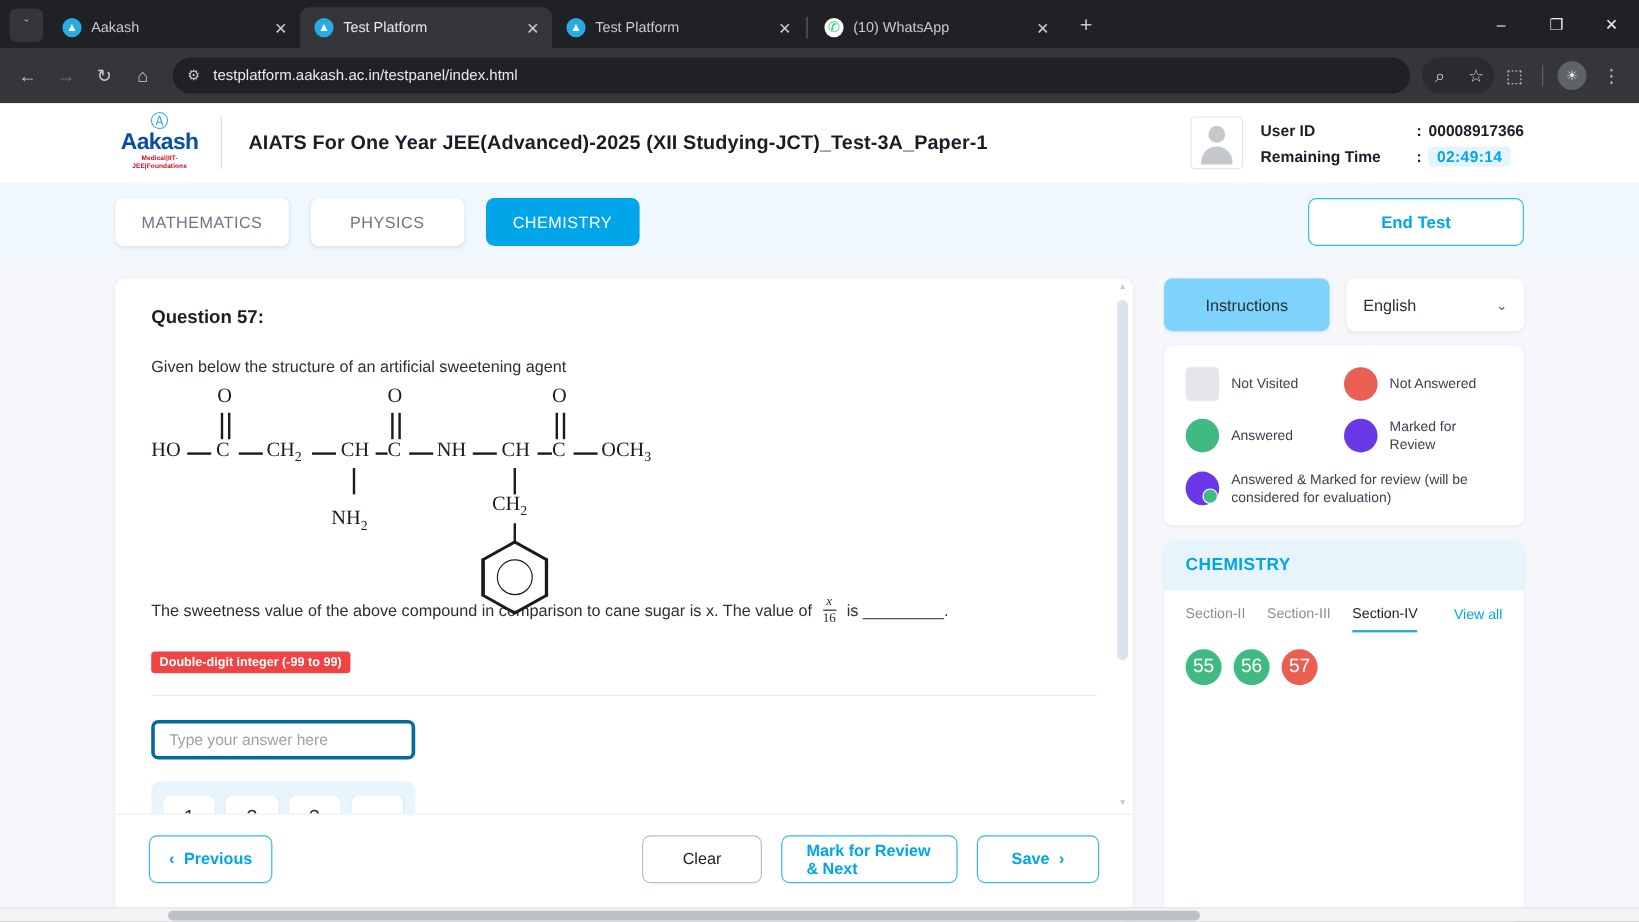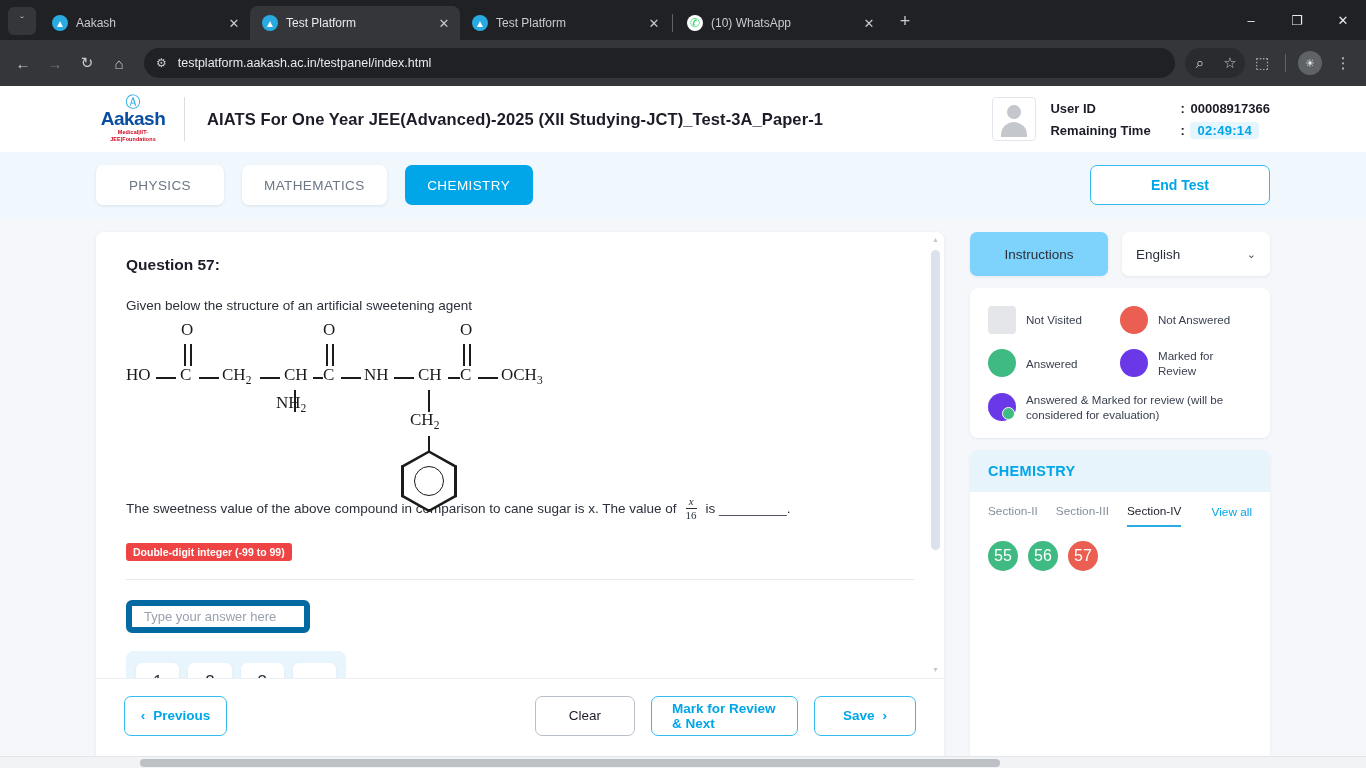--- a/index.html
+++ b/index.html
@@ -233,22 +233,22 @@
   .frac .den { font-size: 11px; border-top: 1px solid #2a2f3a; padding-top: 1px; }
 
   .badge {
     display: inline-block; margin-top: 22px;
     background: #ef4444; color: #ffffff; border-radius: 3px;
     font-size: 10.5px; font-weight: bold; padding: 3px 7px;
   }
   .rule { height: 1px; background: #e6eaf0; margin-top: 18px; }
 
   .answer-input {
-    margin-top: 20px; width: 184px; height: 33px;
-    border: 6px solid #0369a1; border-radius: 6px;
+    margin-top: 20px; width: 220px; height: 33px;
+    border: 3px solid #0369a1; border-radius: 6px;
     padding: 0 12px; font-size: 13px; color: #9aa1ac;
     font-family: "Liberation Sans", sans-serif; background: #fff;
     display: flex; align-items: center;
   }
   .keypad {
     margin-top: 18px; width: 220px; background: #e9f5fd;
     border-radius: 8px; padding: 12px 10px;
     display: grid; grid-template-columns: repeat(4, 1fr); gap: 9px;
   }
   .key {
@@ -453,22 +453,22 @@
             <span class="k">Remaining Time</span>
             <span class="c">:</span>
             <span class="timer">02:49:14</span>
           </div>
         </div>
       </div>
     </div>
 
     <div class="subject-bar">
       <div class="subj-tabs">
+        <div class="subj">MATHEMATICS</div>
         <div class="subj">PHYSICS</div>
-        <div class="subj">MATHEMATICS</div>
         <div class="subj active">CHEMISTRY</div>
       </div>
       <div class="end-test">End Test</div>
     </div>
 
     <div class="content">
 
       <div class="qcard">
         <div class="qscroll">
           <div class="qtitle">Question 57:</div>
@@ -498,21 +498,21 @@
             <div class="bond-h" style="left:215px; top:59px; width:20px;"></div>
             <span class="at" style="left:238px; top:47px;">NH</span>
             <div class="bond-h" style="left:268px; top:59px; width:20px;"></div>
             <span class="at" style="left:292px; top:47px;">CH</span>
             <div class="bond-h" style="left:322px; top:59px; width:12px;"></div>
             <span class="at" style="left:334px; top:47px;">C</span>
             <div class="bond-h" style="left:352px; top:59px; width:20px;"></div>
             <span class="at" style="left:375px; top:47px;">OCH<sub class="sub">3</sub></span>
 
             <div class="bond-v" style="left:168px; top:72px; height:22px;"></div>
-            <span class="at" style="left:150px; top:75px;">NH<sub class="sub">2</sub></span>
+            <span class="at" style="left:150px; top:104px;">NH<sub class="sub">2</sub></span>
 
             <div class="bond-v" style="left:302px; top:72px; height:22px;"></div>
             <span class="at" style="left:284px; top:92px;">CH<sub class="sub">2</sub></span>
             <div class="bond-v" style="left:302px; top:118px; height:18px;"></div>
             <div class="ring" style="left:275px; top:132px;">
               <div class="hex"></div>
               <div class="inner"></div>
             </div>
           </div>
 

